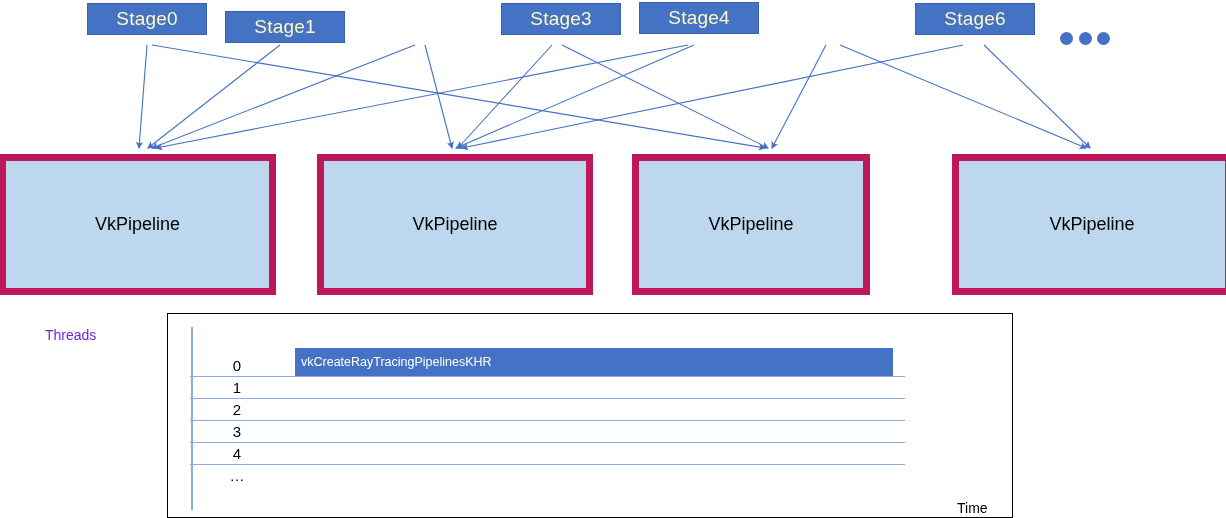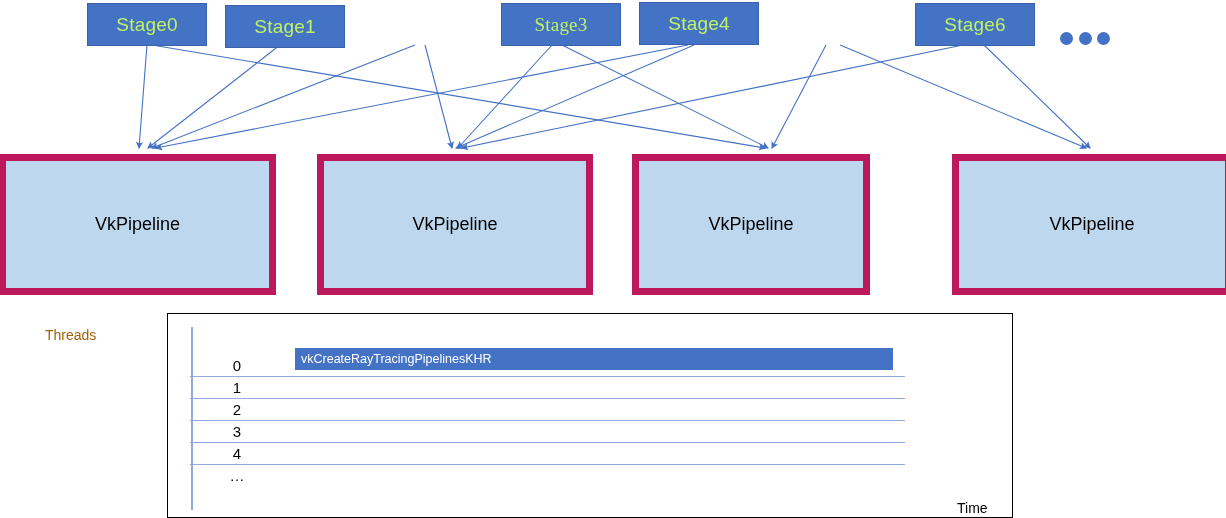--- a/index.html
+++ b/index.html
@@ -4,24 +4,24 @@
 <style>
   html,body{margin:0;padding:0;background:#ffffff;}
   body{
     width:1226px;height:518px;position:relative;overflow:hidden;
     font-family:"Liberation Sans","DejaVu Sans",sans-serif;
   }
   #canvas{position:absolute;left:0;top:0;width:1226px;height:518px;}
   svg.lines{position:absolute;left:0;top:0;width:1226px;height:518px;pointer-events:none;}
 
   .stage-box{
-    position:absolute;height:43px;width:120px;
+    position:absolute;height:32px;width:120px;
     background:#4472C4;border:1px solid #3A62AC;
     display:flex;align-items:center;justify-content:center;
-    color:#bef264;font-size:19px;letter-spacing:0.2px;
+    color:#fef9c3;font-size:19px;letter-spacing:0.2px;
     box-sizing:border-box;
   }
   .pipe-box{
     position:absolute;height:141px;
     background:#BDD7EE;border:7px solid #be185d;
     display:flex;align-items:center;justify-content:center;
     color:#000000;font-size:18px;box-sizing:border-box;
   }
   .ellipsis-dots{
     position:absolute;left:1060px;top:31px;width:50px;height:14px;
@@ -34,21 +34,21 @@
 
   
   .timeline-panel{
     position:absolute;left:167px;top:313px;width:846px;height:205px;
     border:1px solid #000000;background:#ffffff;box-sizing:border-box;
   }
   .tl-axis-v{
     position:absolute;left:23px;top:13px;width:2px;height:183px;background:#8FAADC;
   }
   .tl-title{
-    position:absolute;left:45px;top:327px;font-size:14px;color:#a16207;
+    position:absolute;left:45px;top:327px;font-size:14px;color:#6d28d9;
   }
   .tl-rowlabel{
     position:absolute;width:40px;text-align:center;font-size:15px;color:#000;
   }
   .tl-grid{
     position:absolute;height:1px;background:#8FAADC;
   }
   .tl-bar{
     position:absolute;background:#4472C4;
     display:flex;align-items:center;
@@ -100,24 +100,24 @@
     </g>
 
     <g stroke="#4472C4" stroke-width="3" fill="none">
       <path d="M178,510 L996,510" marker-end="url(#ah)"></path>
     </g>
   </svg>
 
   <div class="stage-box" style="left:87px;top:3px;">
     <span>Stage0</span>
   </div>
-  <div class="stage-box" style="left:225px;top:5px;">
+  <div class="stage-box" style="left:225px;top:11px;">
     <span>Stage1</span>
   </div>
-  <div class="stage-box" style="left:501px;top:3px;font-family:Liberation Serif, serif;">
+  <div class="stage-box" style="left:501px;top:3px;">
     <span>Stage3</span>
   </div>
   <div class="stage-box" style="left:639px;top:2px;text-align:right;">
     <span>Stage4</span>
   </div>
   <div class="stage-box" style="left:915px;top:3px;">
     <span>Stage6</span>
   </div>
 
   <div class="ellipsis-dots">
@@ -151,19 +151,19 @@
   <div class="tl-rowlabel" style="left:217px;top:423px;">3</div>
   <div class="tl-rowlabel" style="left:217px;top:445px;">4</div>
   <div class="tl-rowlabel" style="left:217px;top:467px;">…</div>
 
   <div class="tl-grid" style="left:190px;top:376px;width:715px;"></div>
   <div class="tl-grid" style="left:190px;top:398px;width:715px;"></div>
   <div class="tl-grid" style="left:190px;top:420px;width:715px;"></div>
   <div class="tl-grid" style="left:190px;top:442px;width:715px;"></div>
   <div class="tl-grid" style="left:190px;top:464px;width:715px;"></div>
 
-  <div class="tl-bar" style="left:295px;top:348px;width:598px;height:22px;">
+  <div class="tl-bar" style="left:295px;top:348px;width:598px;height:28px;">
     <span>vkCreateRayTracingPipelinesKHR</span>
   </div>
 
   <div class="tl-time-label" style="left:957px;top:500px;">Time</div>
 
 </div>
 
 </body></html>

